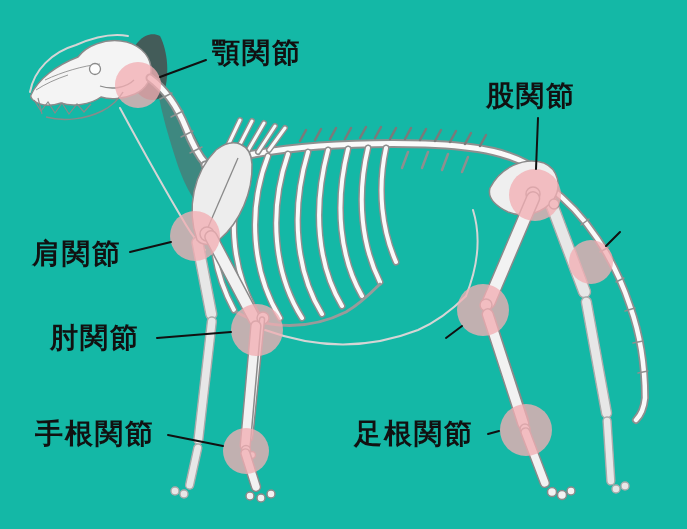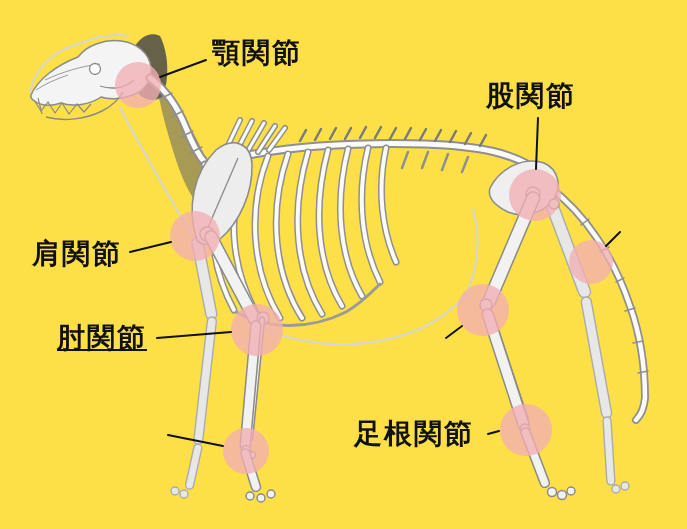--- a/index.html
+++ b/index.html
@@ -1,38 +1,38 @@
 <!DOCTYPE html>
 <html><head>
 <meta charset="utf-8">
 <style>
   html,body{margin:0;padding:0;background:#fff;}
   #stage{
     position:relative;
     width:687px;height:529px;
-    background:#fde047;
+    background:#14b8a6;
     overflow:hidden;
     font-family:"DejaVu Sans","Liberation Sans",sans-serif;
   }
   #skeleton-svg{position:absolute;left:0;top:0;}
   .label{
     position:absolute;
     font-weight:700;
     font-size:28px;
     line-height:1.1;
     letter-spacing:2px;
     color:#111111;
     white-space:nowrap;
     user-select:none;
   }
   .lbl-jaw{left:212px;top:38px;}
   .lbl-hip{left:486px;top:81px;text-align:right;}
   .lbl-tail{left:606px;top:195px;}
   .lbl-shoulder{left:32px;top:239px;}
-  .lbl-elbow{left:57px;top:323px;text-decoration:underline;}
+  .lbl-elbow{left:50px;top:323px;}
   .lbl-knee{left:344px;top:323px;}
   .lbl-carpal{left:35px;top:419px;}
   .lbl-tarsal{left:354px;top:419px;text-align:center;}
 </style>
 </head>
 <body>
 
 <div id="stage">
 
   <svg id="skeleton-svg" width="687" height="529" viewBox="0 0 687 529">
@@ -181,15 +181,16 @@
       <line x1="446" y1="338" x2="462" y2="326"></line>
       <line x1="168" y1="435" x2="223" y2="446"></line>
       <line x1="488" y1="434" x2="499" y2="431"></line>
     </g>
   </svg>
 
   <div class="label lbl-jaw">顎関節</div>
   <div class="label lbl-hip">股関節</div>
   <div class="label lbl-shoulder">肩関節</div>
   <div class="label lbl-elbow">肘関節</div>
+  <div class="label lbl-carpal">手根関節</div>
   <div class="label lbl-tarsal">足根関節</div>
 
 </div>
 
 </body></html>

